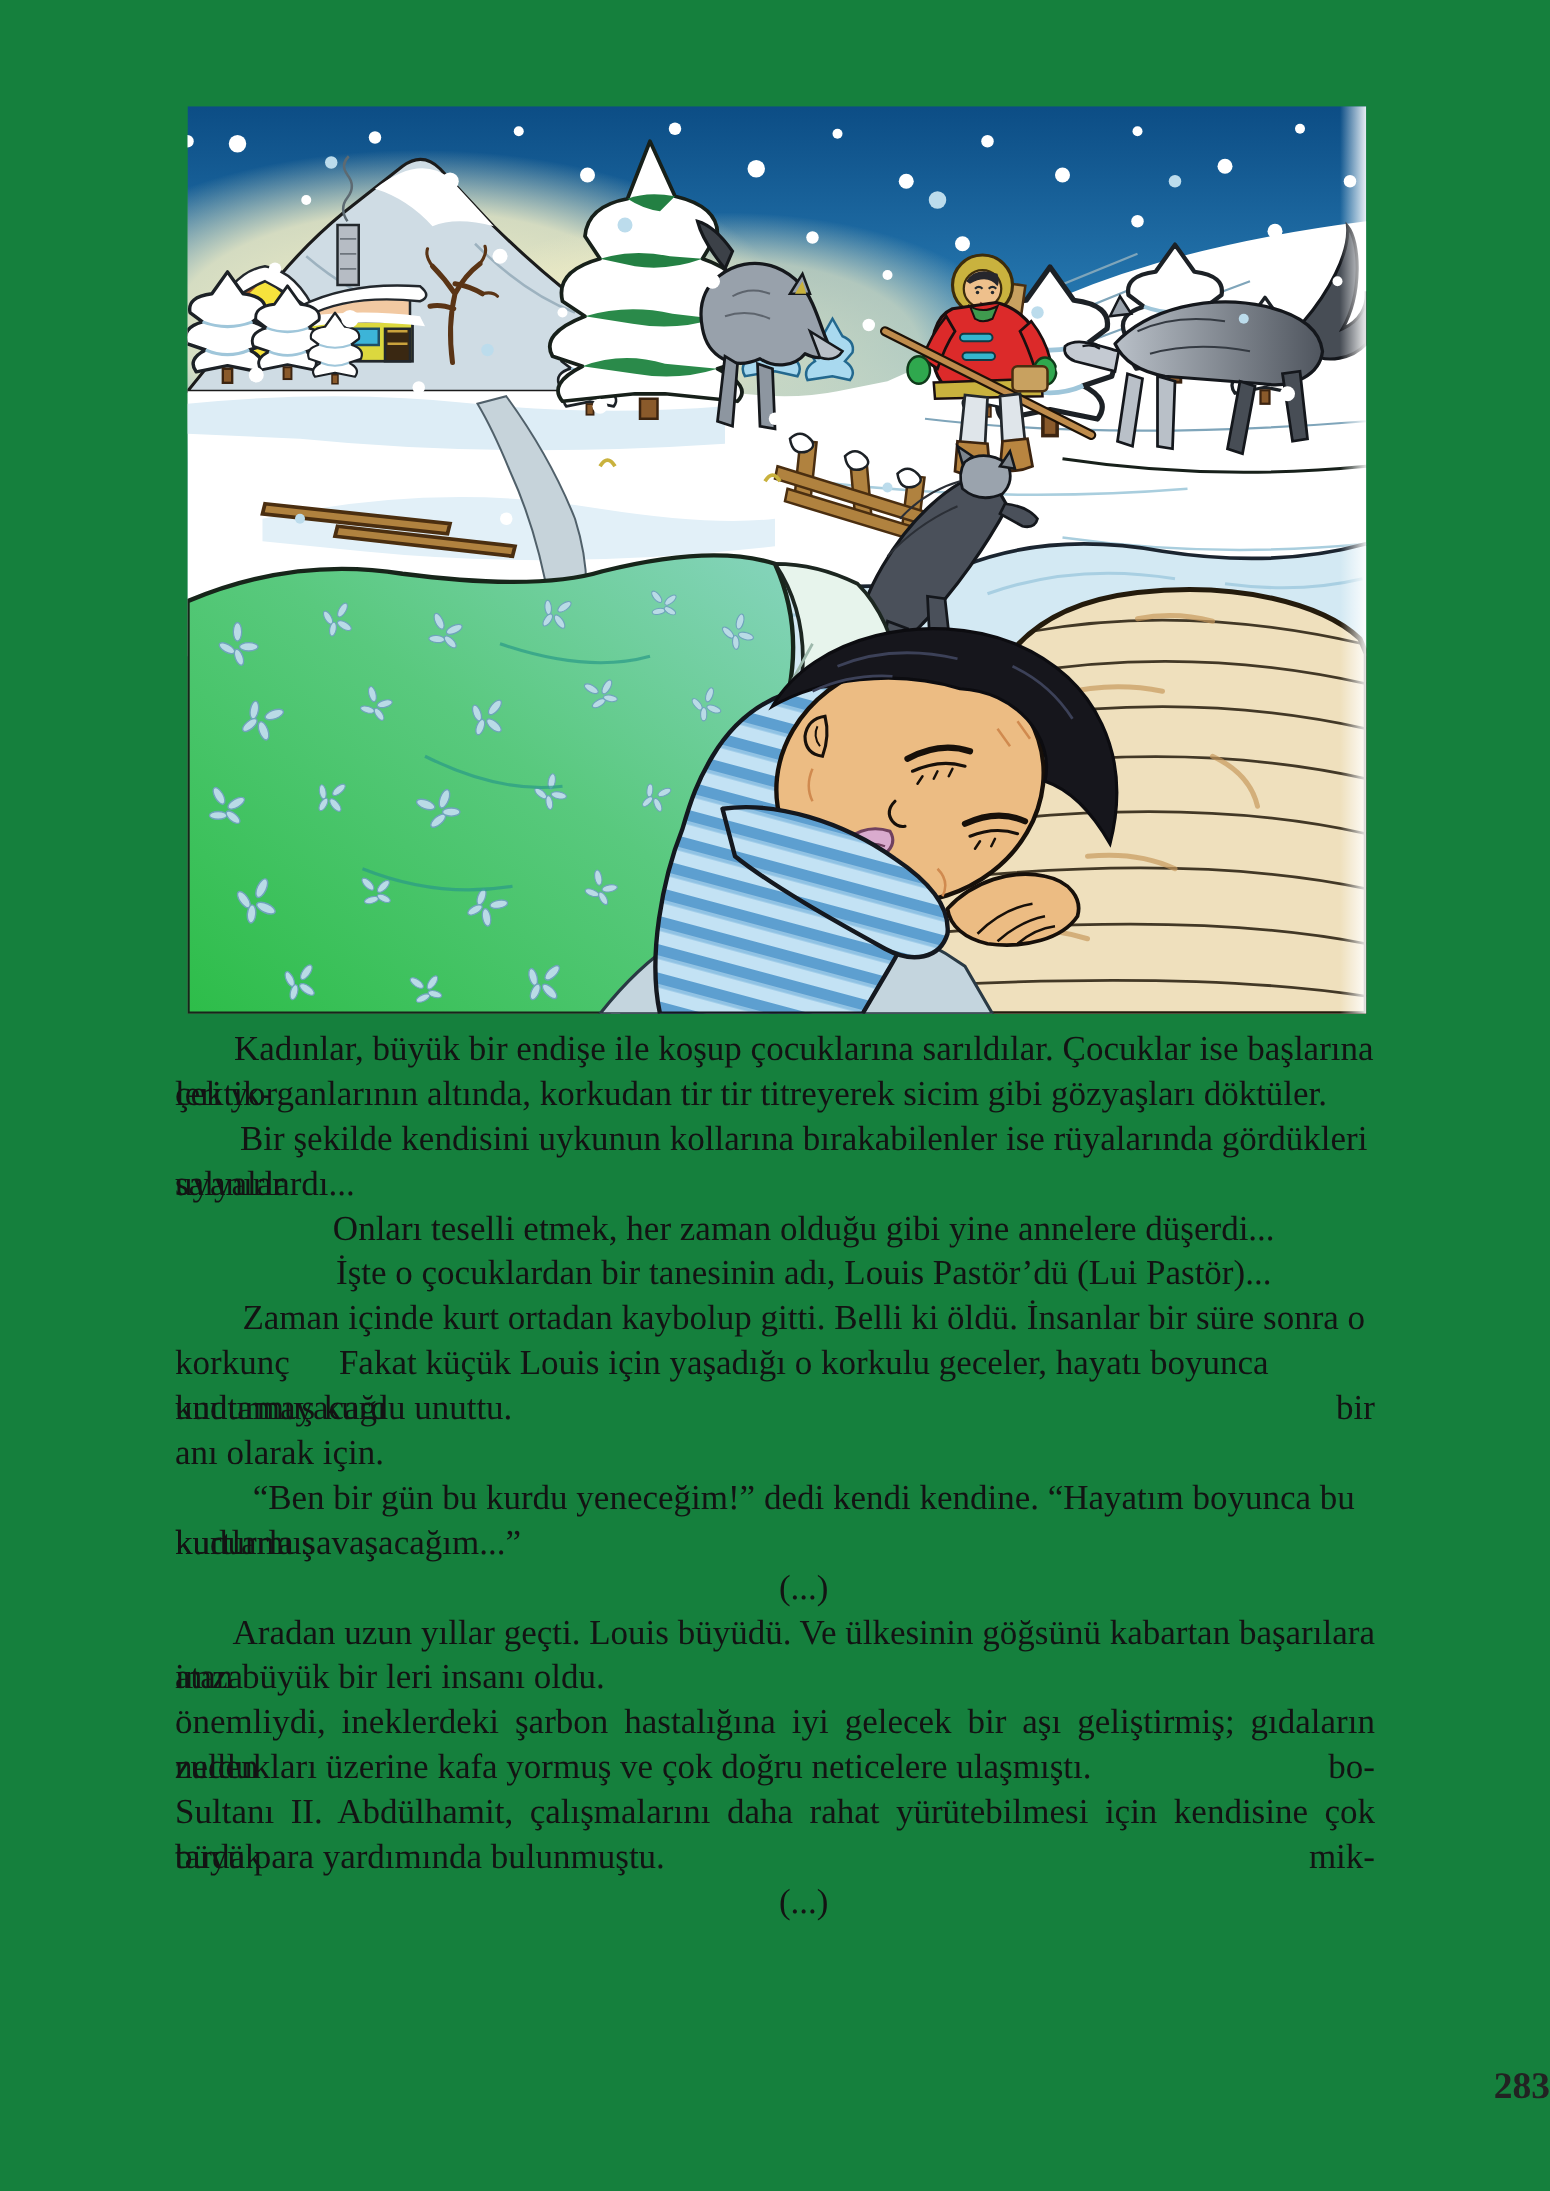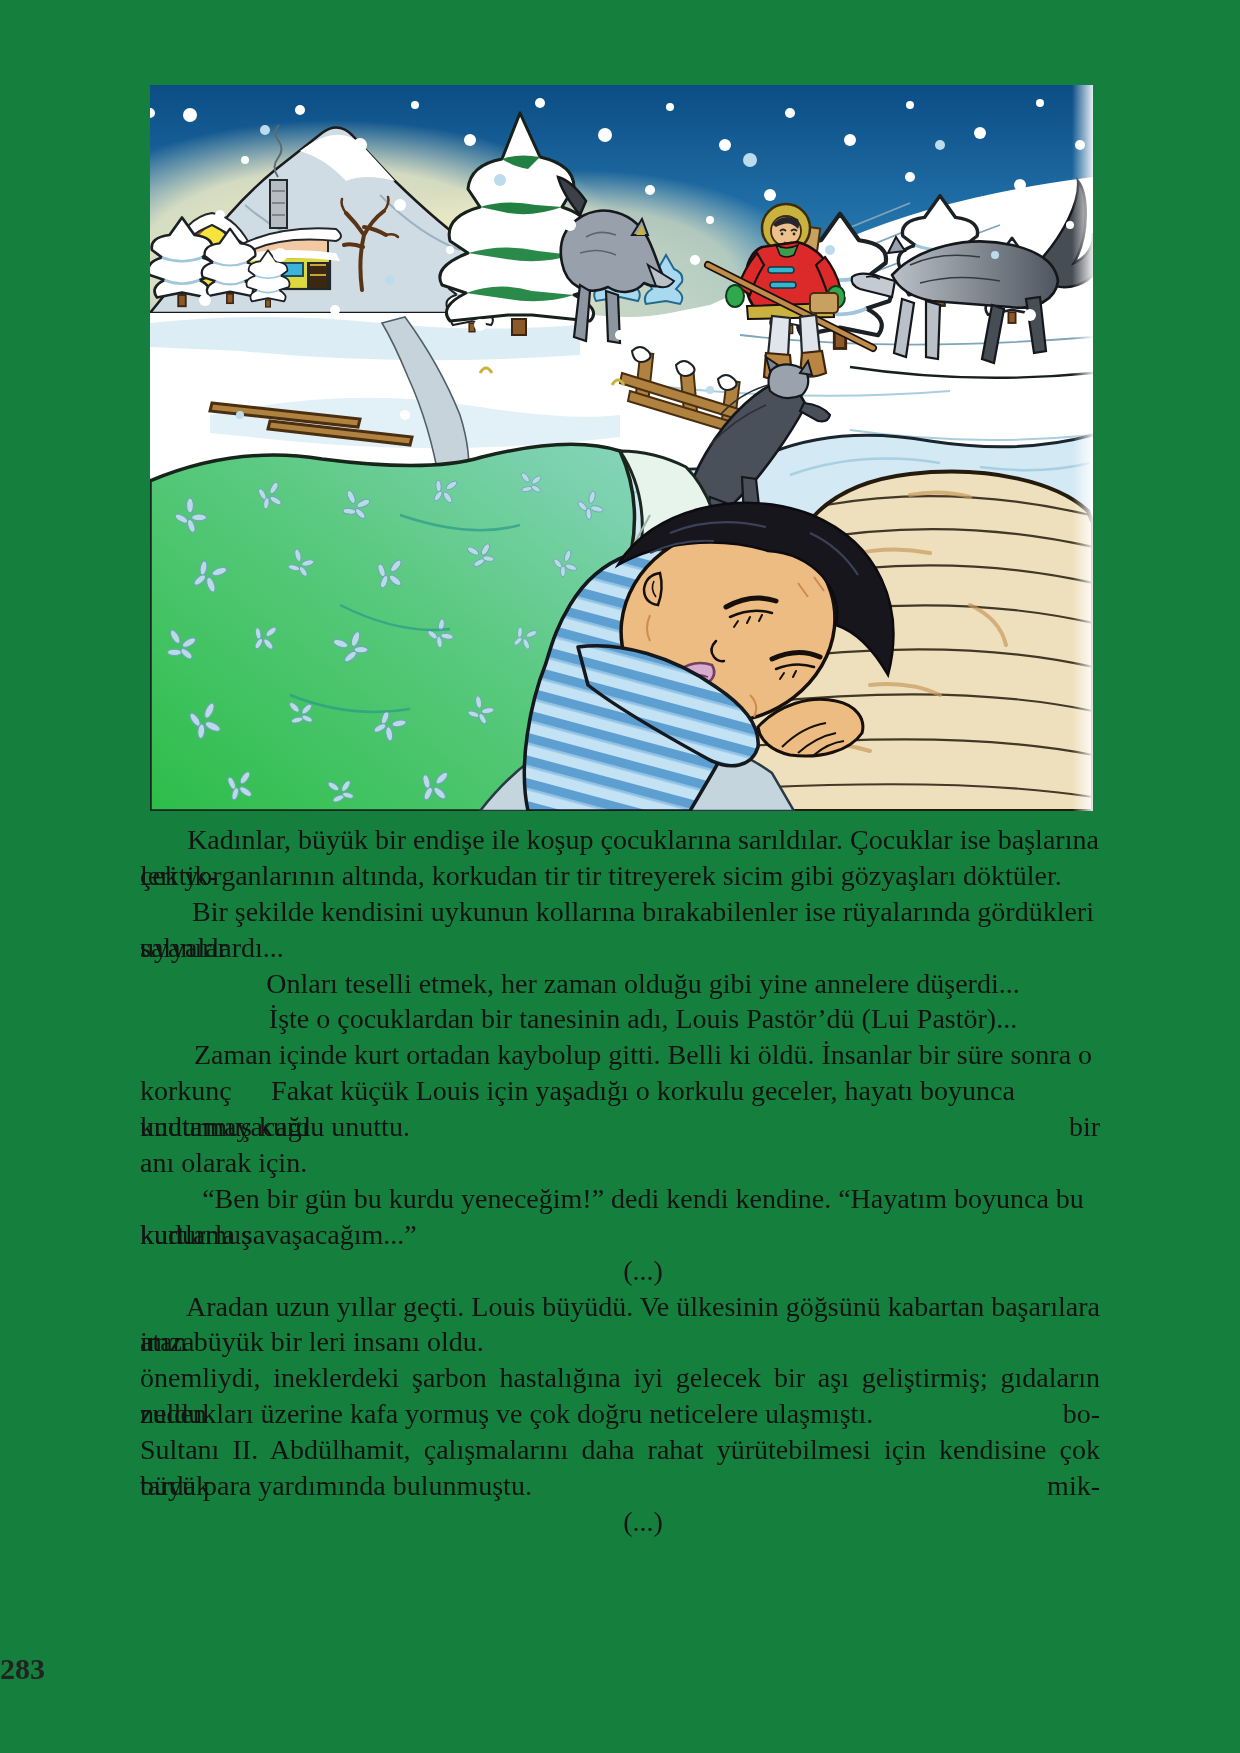--- a/index.html
+++ b/index.html
@@ -5,21 +5,21 @@
   html,body{margin:0;padding:0;background:#fff;}
   .page{position:relative;width:1240px;height:1753px;background:#15803d;overflow:hidden;
         font-family:"Liberation Serif",serif;}
   .illustration{position:absolute;left:150px;top:85px;width:943px;height:726px;margin:0;}
   .illustration svg{display:block;width:943px;height:726px;}
   .text-block{position:absolute;left:140px;top:822px;width:960px;color:#131313;}
   .line{font-size:28px;line-height:35.9px;height:35.9px;text-align:left;
         white-space:normal;overflow:visible;}
   .line.just{text-align:justify;text-align-last:justify;}
   .line.indent{text-indent:46px;text-align:center;}
-  .page-number{position:absolute;left:0;top:1652px;width:1240px;text-align:left;
+  .page-number{position:absolute;left:0;top:1652px;width:1240px;text-align:right;
         font-size:30px;font-weight:bold;color:#222;}
 </style>
 </head>
 <body>
 
 <div class="page">
 
   <figure class="illustration">
     <svg viewBox="0 0 943 726" xmlns="http://www.w3.org/2000/svg">
       <defs>

